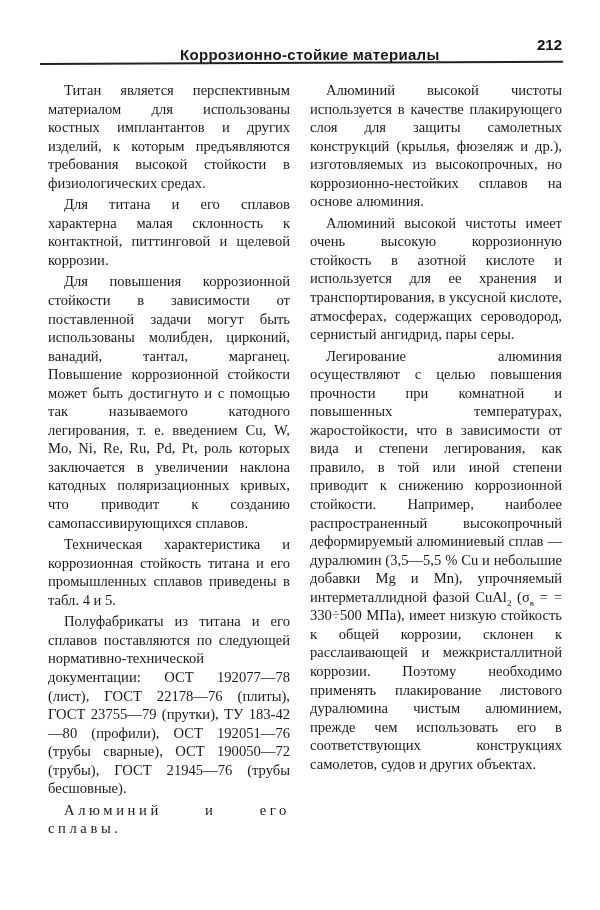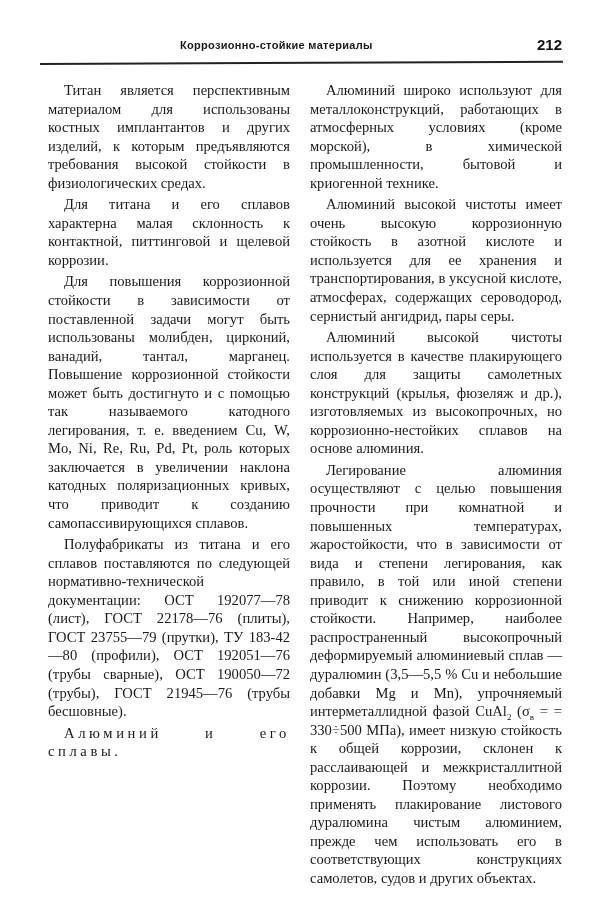--- a/index.html
+++ b/index.html
@@ -18,24 +18,24 @@
     .running-head {
       position: absolute;
       top: 36px;
       left: 44px;
       width: 518px;
       height: 24px;
     }
     .running-title {
       position: absolute;
       left: 136px;
-      top: 3px;
+      top: 10px;
       font-family: "Liberation Sans", "DejaVu Sans", sans-serif;
       font-weight: bold;
-      font-size: 11px;
+      font-size: 15px;
       letter-spacing: 0.3px;
       color: #1a1a1a;
     }
     .page-number {
       position: absolute;
       right: 0;
       top: 0;
       font-family: "Liberation Sans", "DejaVu Sans", sans-serif;
       font-weight: bold;
       font-size: 15px;
@@ -88,24 +88,24 @@
 <div class="running-head">
   <span class="running-title">Коррозионно-стойкие материалы</span>
   <span class="page-number">212</span>
 </div>
 <div class="head-rule"></div>
 
 <div class="column col-left">
   <p>Титан является перспективным материалом для использованы костных имплантантов и других изделий, к которым предъявляются требования высокой стойкости в физиологических средах.</p>
   <p>Для титана и его сплавов характерна малая склонность к контактной, питтинговой и щелевой коррозии.</p>
   <p>Для повышения коррозионной стойкости в зависимости от поставленной задачи могут быть использованы молибден, цирконий, ванадий, тантал, марганец. Повышение коррозионной стойкости может быть достигнуто и с помощью так называемого катодного легирования, т. е. введением Cu, W, Mo, Ni, Re, Ru, Pd, Pt, роль которых заключается в увеличении наклона катодных поляризационных кривых, что приводит к созданию самопассивирующихся сплавов.</p>
+  <p>Техническая характеристика и коррозионная стойкость титана и его промышленных сплавов приведены в табл. 4 и 5.</p>
   <p>Полуфабрикаты из титана и его сплавов поставляются по следующей нормативно-технической документации: ОСТ 192077—78 (лист), ГОСТ 22178—76 (плиты), ГОСТ 23755—79 (прутки), ТУ 183-42—80 (профили), ОСТ 192051—76 (трубы сварные), ОСТ 190050—72 (трубы), ГОСТ 21945—76 (трубы бесшовные).</p>
   <p><span class="spaced">Алюминий и его сплавы.</span> <br></p>
 
 </div>
 
 <div class="column col-right">
-  <p>Алюминий широко используют для металлоконструкций, работающих в атмосферных условиях (кроме морской), в химической промышленности, бытовой и криогенной технике.</p>
+  <p>Алюминий высокой чистоты используется в качестве плакирующего слоя для защиты самолетных конструкций (крылья, фюзеляж и др.), изготовляемых из высокопрочных, но коррозионно-нестойких сплавов на основе алюминия.</p>
   <p>Алюминий высокой чистоты имеет очень высокую коррозионную стойкость в азотной кислоте и используется для ее хранения и транспортирования, в уксусной кислоте, атмосферах, содержащих сероводород, сернистый ангидрид, пары серы.</p>
-  <p>Алюминий высокой чистоты используется в качестве плакирующего слоя для защиты самолетных конструкций (крылья, фюзеляж и др.), изготовляемых из высокопрочных, но коррозионно-нестойких сплавов на основе алюминия.</p>
   <p><span>Легирование алюминия осуществляют с целью повышения прочности при комнатной и повышенных температурах, жаростойкости, что в зависимости от вида и степени легирования, как правило, в той или иной степени приводит к снижению коррозионной стойкости. Например, наиболее распространенный высокопрочный деформируемый алюминиевый сплав — дуралюмин (3,5—5,5 % Cu и небольшие добавки Mg и Mn), упрочняемый интерметаллидной фазой CuAl</span><sub>2</sub><span> (σ</span><sub>в</sub><span> = = 330÷500 МПа), имеет низкую стойкость к общей коррозии, склонен к расслаивающей и межкристаллитной коррозии. Поэтому необходимо применять плакирование листового дуралюмина чистым алюминием, прежде чем использовать его в соответствующих конструкциях самолетов, судов и других объектах.</span></p>
 
 </div>
 
 </body></html>

